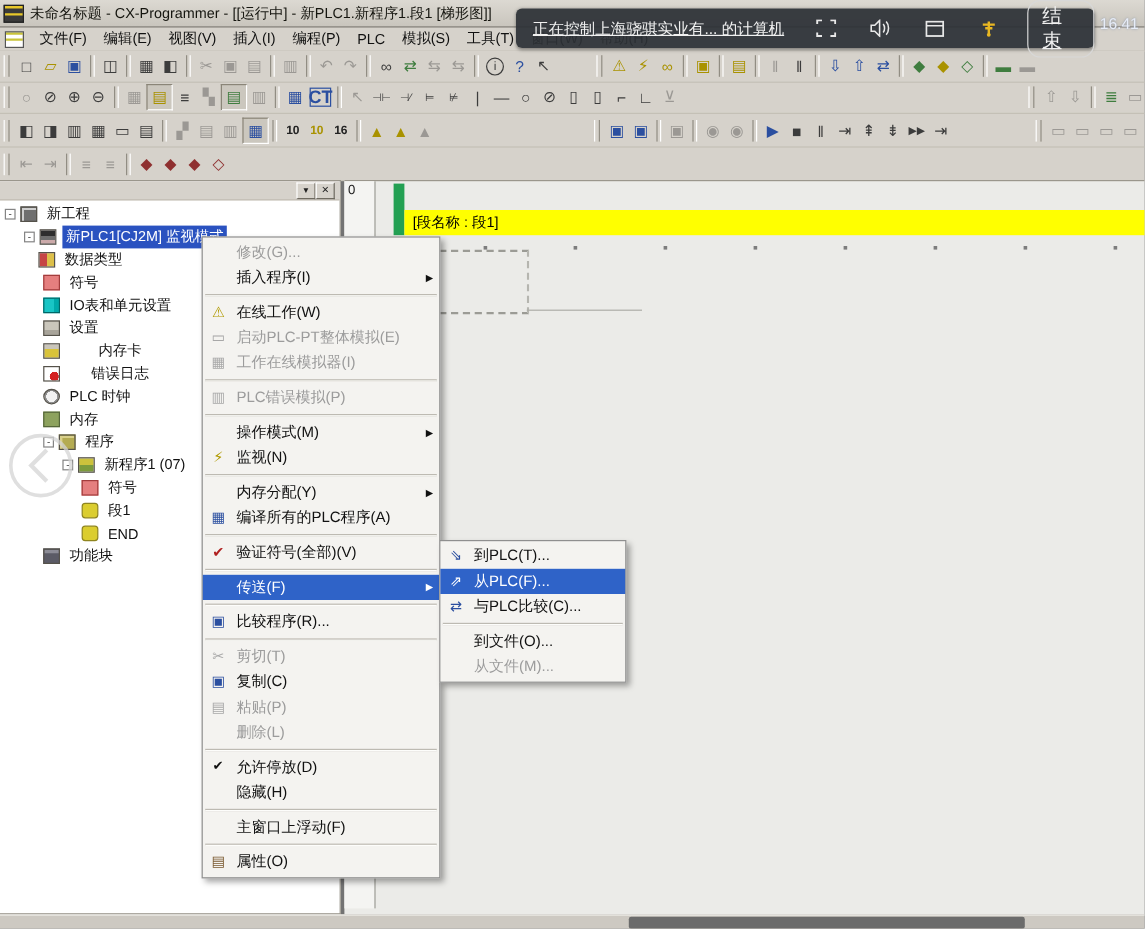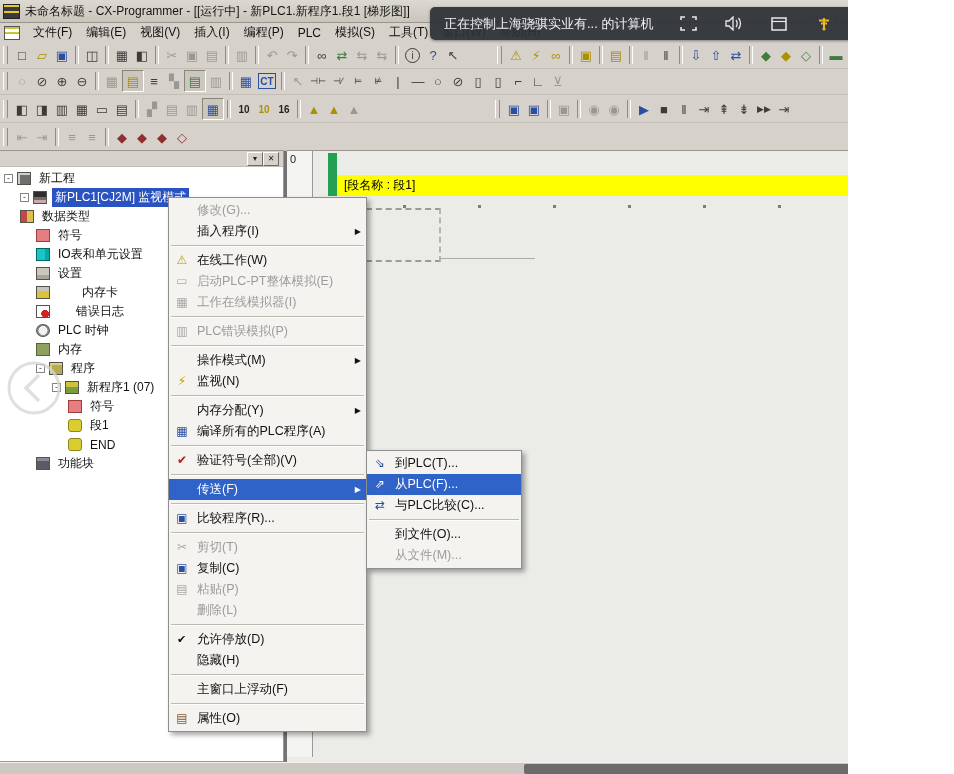--- a/index.html
+++ b/index.html
@@ -1,28 +1,28 @@
 <!DOCTYPE html>
 <html><head>
 <meta charset="utf-8">
 <style>
   html,body{margin:0;padding:0;}
-  .screen{position:relative;width:848px;height:774px;background:#737373;overflow:hidden;
+  .screen{position:relative;width:954px;height:774px;background:#737373;overflow:hidden;
     font-family:"Liberation Sans","DejaVu Sans",sans-serif;font-size:12px;color:#111;}
   
   .titlebar{position:absolute;left:0;top:0;width:954px;height:22px;background:linear-gradient(#dcd9d2,#c9c5bd);
     border-bottom:1px solid #9a968c;display:flex;align-items:center;}
   .appicon{width:15px;height:13px;margin:0 5px 0 3px;background:#3a3a3a;border:1px solid #222;
     box-shadow:inset 0 2px 0 #e8c82a, inset 0 6px 0 #3a3a3a, inset 0 8px 0 #e8c82a;}
   .title-text{font-size:12px;color:#15150f;white-space:nowrap;}
   .clock{position:absolute;right:5px;top:12px;color:#e7edf8;font-size:13px;text-shadow:0 0 2px #8a94a8;z-index:40;margin-left:36px;}
   
   .banner{position:absolute;left:430px;top:7px;width:482px;height:33px;background:rgba(44,48,54,.93);
     border-radius:5px;z-index:100;display:flex;align-items:center;color:#f0f0f0;box-shadow:0 1px 3px rgba(0,0,0,.4);}
-  .banner-text{font-size:13px;margin-left:14px;white-space:nowrap;}
+  .banner-text{font-size:13px;margin-left:14px;white-space:nowrap;text-decoration:underline;}
   .bicon{width:20px;height:20px;margin-left:26px;display:inline-flex;align-items:center;justify-content:center;}
   .end-btn{margin-left:22px;border:1px solid #d8d8d8;border-radius:11px;padding:2px 12px;font-size:16px;color:#efefef;text-decoration:underline;}
   
   .menubar{position:absolute;left:0;top:23px;width:954px;height:19px;background:#d6d2cb;display:flex;align-items:center;border-bottom:1px solid #b6b2a8;}
   .mdi-icon{width:14px;height:12px;margin:0 6px 0 4px;border:1px solid #555;background:#fff;
     box-shadow:inset 0 2px 0 #c9c43a, inset 0 5px 0 #fff, inset 0 7px 0 #c9c43a;}
   .mb-item{padding:1px 7px;white-space:nowrap;}
   
   .toolbar-area{position:absolute;left:0;top:42px;width:954px;height:108px;background:#d6d2cb;}
   .tb-row{position:absolute;left:0;width:954px;height:26px;border-bottom:1px solid #c4c0b6;}
@@ -30,21 +30,21 @@
   .grip{width:3px;height:18px;margin:0 4px 0 1px;border-left:1px solid #fff;border-right:1px solid #918d83;background:#d6d2cb;}
   .tb{width:20px;height:20px;display:flex;align-items:center;justify-content:center;font-size:13px;color:#3c3c3c;}
   .tb.small{font-size:9px;}
   .tb.num{font-size:10px;font-weight:bold;color:#222;}
   .tb.dis{opacity:.38;filter:grayscale(1);}
   .tb.yel{color:#a99200;}
   .tb.blu{color:#2b4fa0;}
   .tb.grn{color:#3f7d3f;}
   .tb.red{color:#8f3030;}
   .tb.cir{border:1px solid #3c3c3c;border-radius:50%;width:13px;height:13px;font-size:10px;margin:3px;}
-  .tb.box{border:1px solid #2b4fa0;font-size:10px;font-weight:bold;width:16px;height:14px;margin:2px;}
+  .tb.box{border:1px solid #2b4fa0;font-size:15px;font-weight:bold;width:16px;height:14px;margin:2px;}
   .tb.prs{border:1px solid;border-color:#8a8578 #fff #fff #8a8578;background:#cbc7be;}
   .tb-sep{width:2px;height:18px;margin:0 3px;border-left:1px solid #918d83;border-right:1px solid #fff;}
   
   .main{position:absolute;left:0;top:150px;width:954px;height:612px;}
   
   .tree-panel{position:absolute;left:0;top:0;width:284px;height:612px;background:#fff;border:1px solid #9a968c;border-left:none;box-sizing:border-box;}
   .tree-head{position:absolute;left:0;top:0;width:100%;height:15px;background:#d6d2cb;border-bottom:1px solid #c2beb4;}
   .th-btn{position:absolute;top:1px;width:14px;height:12px;background:#d6d2cb;border:1px solid;border-color:#fff #6e6a60 #6e6a60 #fff;
     font-size:8px;line-height:11px;text-align:center;color:#222;}
   .tree{position:absolute;left:2px;top:18px;width:278px;}
@@ -329,21 +329,21 @@
           <div class="trow" style="margin-left: 2px;">
             <span class="exp">-</span>
             <span class="ti ti-proj"></span>
             <span class="tlabel">新工程</span>
           </div>
           <div class="trow" style="margin-left: 18px;">
             <span class="exp">-</span>
             <span class="ti ti-plc"></span>
             <span class="tlabel sel">新PLC1[CJ2M] 监视模式</span>
           </div>
-          <div class="trow" style="margin-left: 18px;">
+          <div class="trow" style="margin-left: 30px;">
             <span class="ti ti-datatype"></span>
             <span class="tlabel">数据类型</span>
           </div>
           <div class="trow" style="margin-left: 34px;">
             <span class="ti ti-symbol"></span>
             <span class="tlabel">符号</span>
           </div>
           <div class="trow" style="margin-left: 34px;">
             <span class="ti ti-iotable"></span>
             <span class="tlabel">IO表和单元设置</span>

